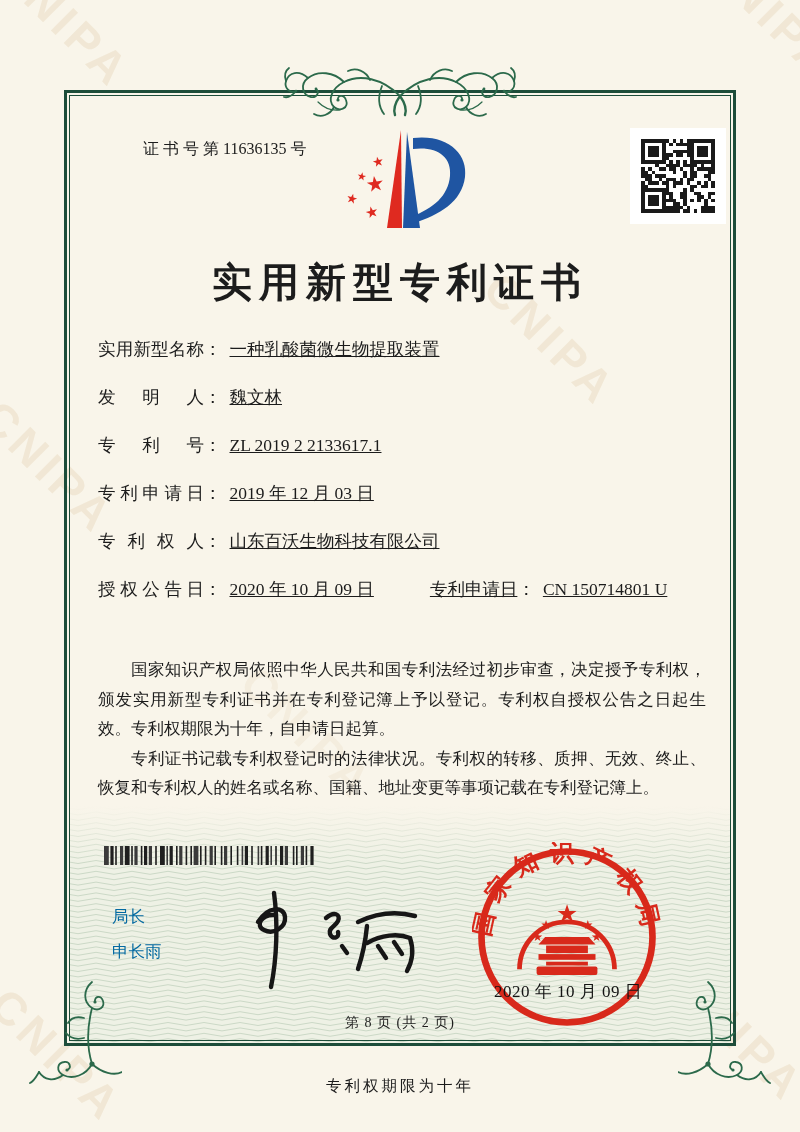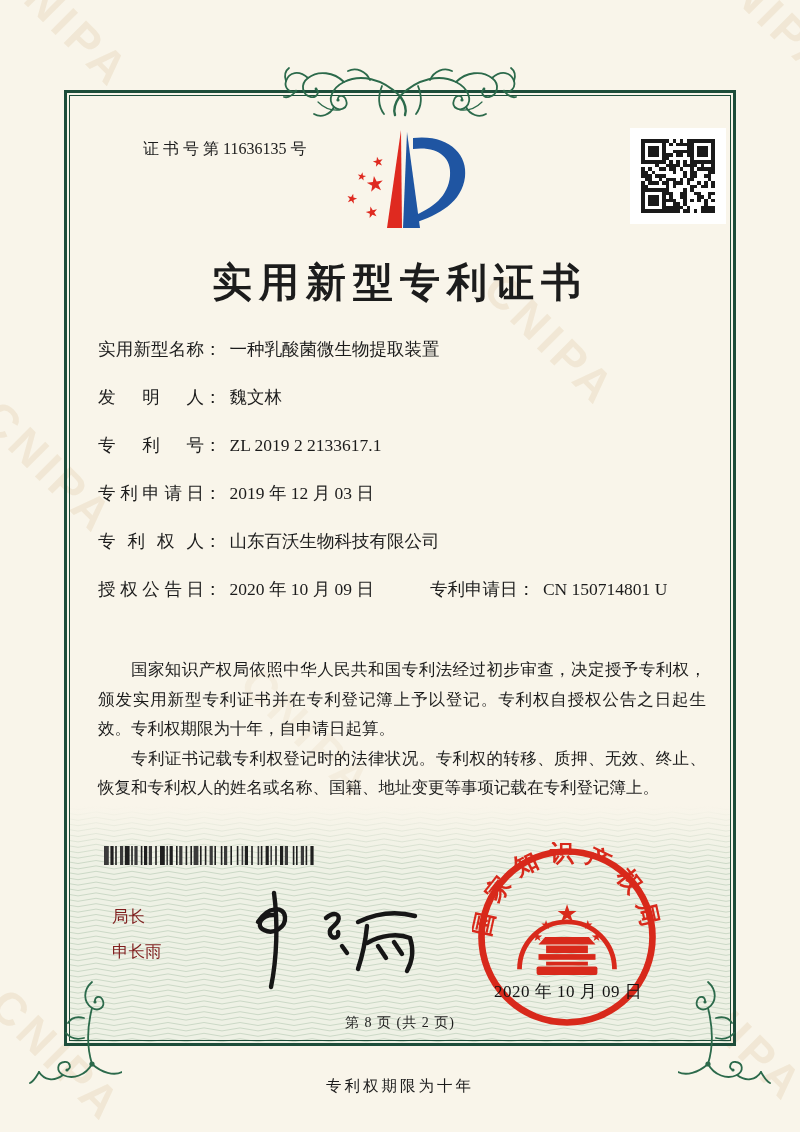--- a/index.html
+++ b/index.html
@@ -15,31 +15,31 @@
              background:#eef1e5;z-index:0;overflow:hidden;}
   .wave-fade{position:absolute;left:0;top:0;width:100%;height:58px;
              background:linear-gradient(#f9f5ea,rgba(249,245,234,0));}
   .cert-no{position:absolute;left:98px;top:139px;font-size:16px;z-index:2;margin-left:45px;}
   .logo{position:absolute;left:336px;top:116px;z-index:2;}
   .qr-box{position:absolute;left:630px;top:128px;width:96px;height:96px;background:#ffffff;
           z-index:2;display:flex;align-items:center;justify-content:center;}
   .title{position:absolute;left:0;right:0;top:240px;text-align:center;font-size:40px;
          font-weight:bold;letter-spacing:7px;z-index:2;margin:15px;}
   .fields{position:absolute;left:98px;top:336px;width:612px;z-index:2;font-size:17.5px;}
-  .frow{height:48px;line-height:26px;white-space:nowrap;}
+  .frow{height:48px;line-height:26px;white-space:nowrap;text-decoration:underline;}
   .flabel{display:inline-block;width:106px;text-align:justify;text-align-last:justify;
           vertical-align:top;}
   .fcolon{display:inline-block;margin-right:8px;}
   .pair2{margin-left:56px;}
   .body-text{position:absolute;left:98px;top:655px;width:608px;font-size:16.5px;
              line-height:29.5px;text-align:justify;z-index:2;}
   .body-text p{margin:0;text-indent:2em;}
   .barcode{position:absolute;left:104px;top:846px;z-index:2;}
   .signer{position:absolute;left:112px;top:906px;z-index:2;
-          font-family:"Liberation Sans","DejaVu Sans",sans-serif;font-size:16.5px;color:#7f1d1d;}
+          font-family:"Liberation Sans","DejaVu Sans",sans-serif;font-size:16.5px;color:#0369a1;}
   .signer div{margin-bottom:13px;}
   .signature{position:absolute;left:230px;top:888px;z-index:2;}
   .seal{position:absolute;left:472px;top:842px;z-index:2;}
   .seal-date{position:absolute;left:470px;top:980px;width:196px;text-align:center;
              font-size:17px;color:#141414;z-index:3;letter-spacing:.5px;}
   .page-info{position:absolute;left:0;right:0;top:1014px;text-align:center;font-size:14px;
              letter-spacing:1px;z-index:2;}
   .continuation{position:absolute;left:0;right:0;top:1076px;text-align:center;
                 font-size:15.5px;letter-spacing:3px;z-index:2;}
   .ornament{position:absolute;z-index:2;pointer-events:none;}

